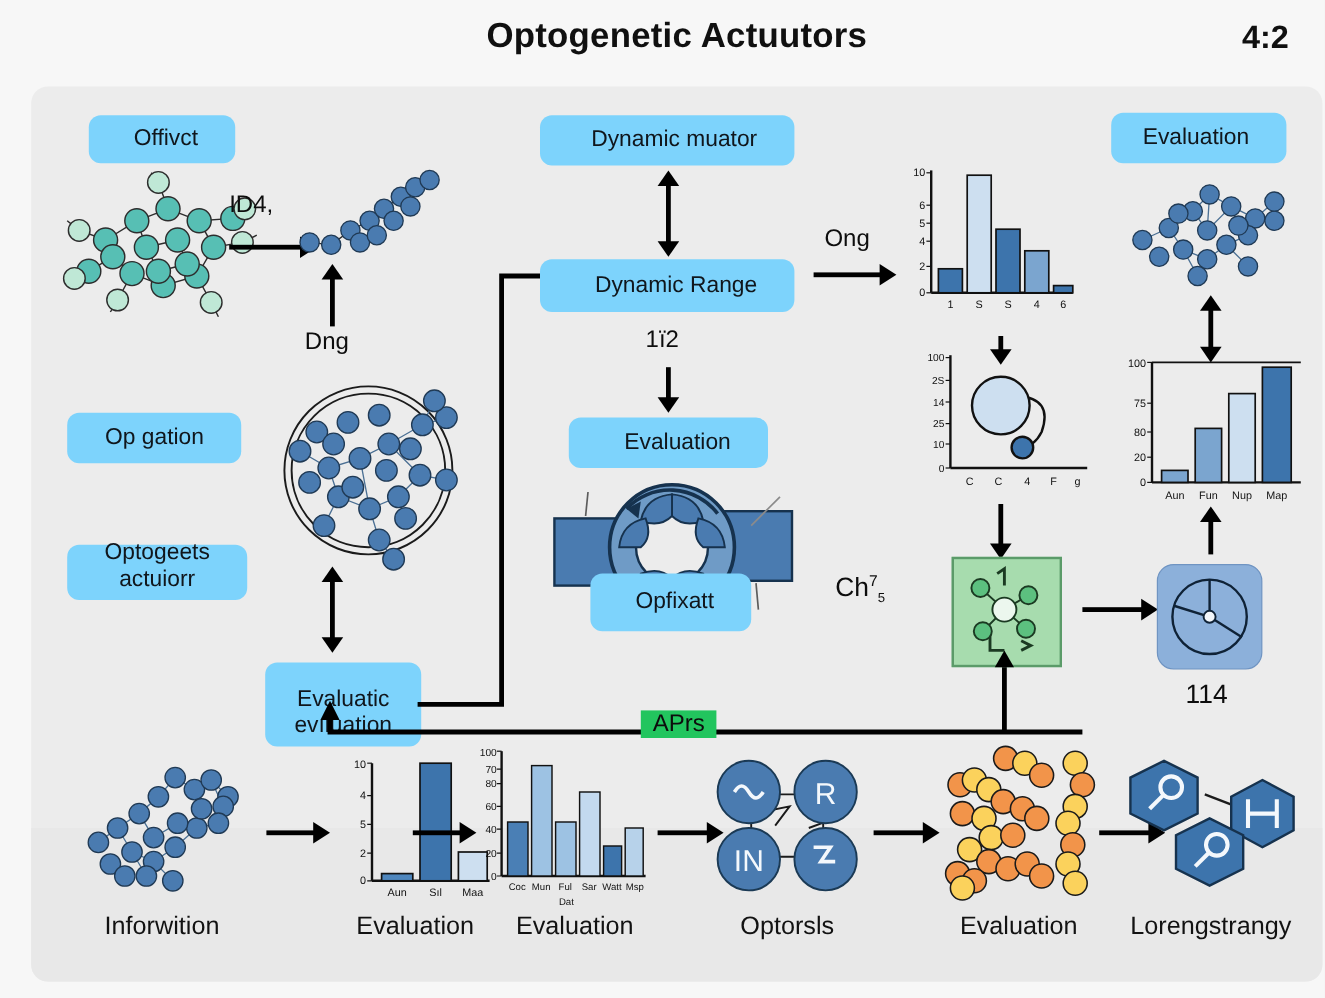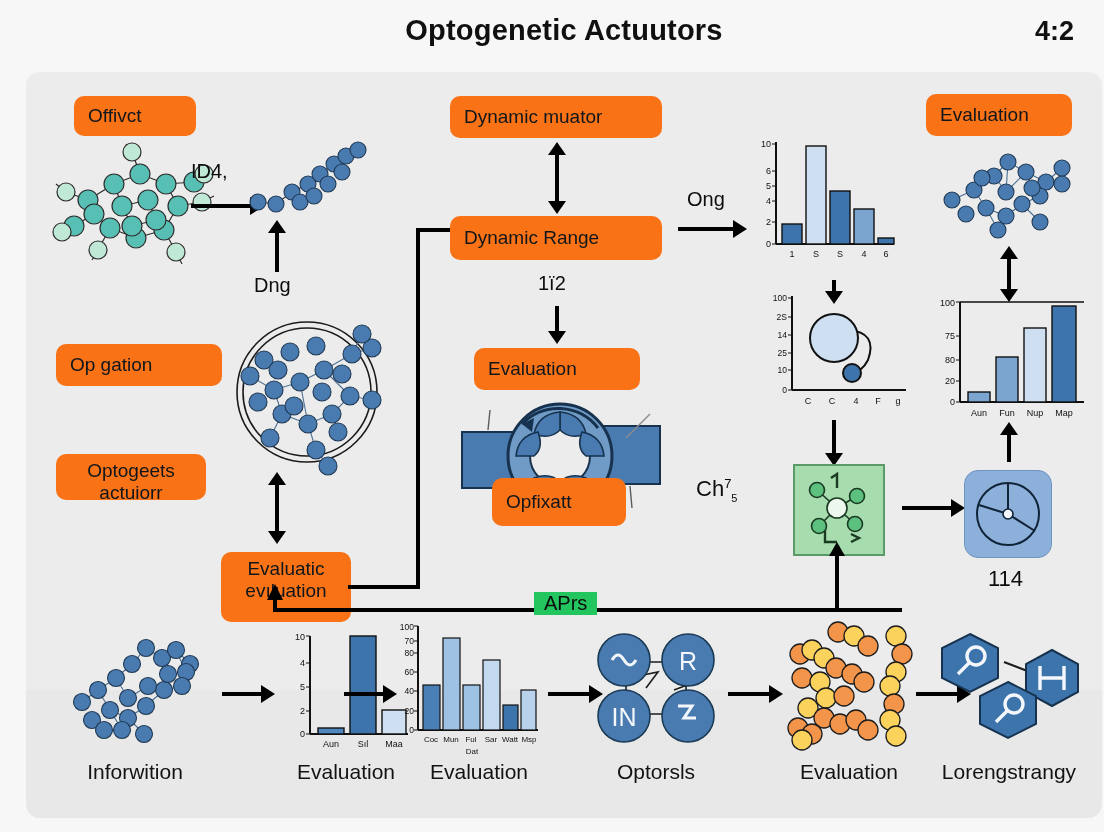--- a/index.html
+++ b/index.html
@@ -27,24 +27,24 @@
     position:absolute;left:14px;top:72px;width:1076px;height:746px;
     background:#ececec;border-radius:14px;
   }
   .band{
     position:absolute;left:0;bottom:0;width:1076px;height:128px;
     background:#e8e8e8;border-radius:0 0 14px 14px;
   }
 
   
   .pill{
-    position:absolute;background:#f97316;border-radius:10px;
-    display:flex;align-items:center;justify-content:flex-start;
+    position:absolute;background:#7dd3fc;border-radius:10px;
+    display:flex;align-items:center;justify-content:flex-end;
     color:#10161c;font-size:19px;line-height:1.15;text-align:center;
-    padding:6px 14px;box-sizing:border-box;
+    padding:6px 31px;box-sizing:border-box;
   }
   .pill.two{flex-direction:column;}
 
   
   .lbl{position:absolute;color:#0d0d0d;font-size:20px;white-space:nowrap;}
   .cap{
     position:absolute;color:#121212;font-size:21px;text-align:center;
     white-space:nowrap;
   }
 
@@ -177,21 +177,21 @@
           <circle cx="104" cy="42" r="9"></circle>
         <circle cx="82" cy="102" r="9"></circle>
           <circle cx="110" cy="88" r="9"></circle>
           <circle cx="130" cy="70" r="9"></circle>
         <circle cx="46" cy="98" r="9"></circle>
           <circle cx="66" cy="66" r="9"></circle>
           <circle cx="126" cy="128" r="9"></circle>
       </g>
     </svg>
 
-    <div class="pill" style="left:30px;top:272px;width:166px;height:42px;">
+    <div class="pill" style="left:30px;top:272px;width:145px;height:42px;">
       <span>Op gation</span>
     </div>
 
     <div class="pill two" style="left:30px;top:382px;width:150px;height:46px;">
       <span>Optogeets</span>
       <span>actuiorr</span>
     </div>
 
     <div class="arrow-v both" style="left:249px;top:412px;height:48px;"></div>
 

